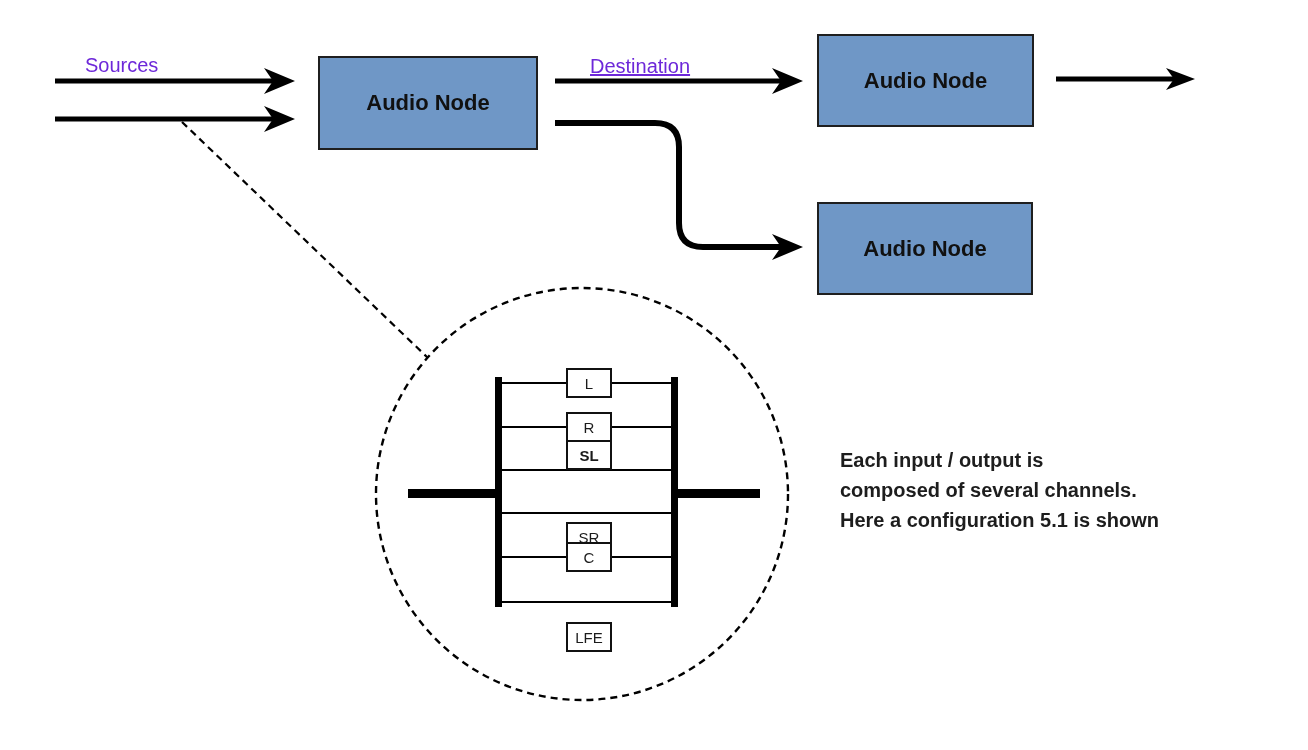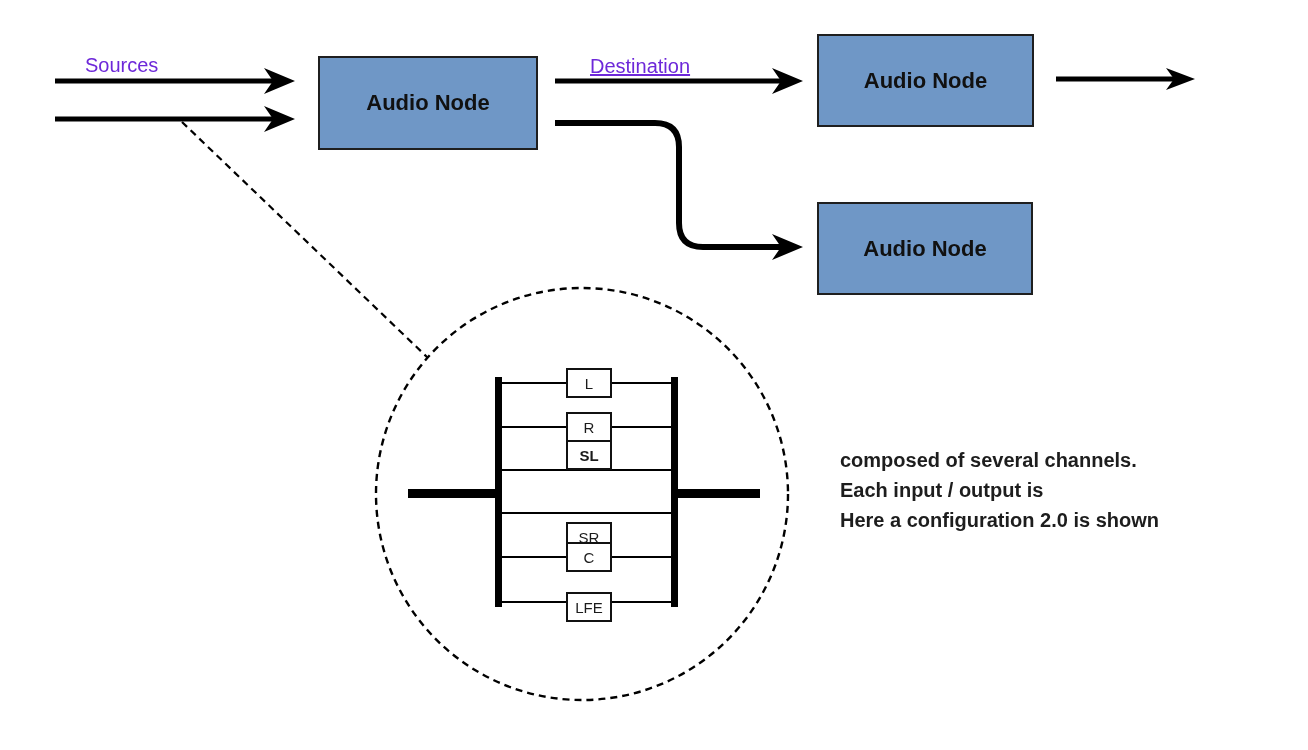--- a/index.html
+++ b/index.html
@@ -129,23 +129,23 @@
   </div>
   <div class="chan-box" style="top:440px;font-weight:bold;">
     <span>SL</span>
   </div>
   <div class="chan-box" style="top:498px;margin-top:24px;">
     <span>SR</span>
   </div>
   <div class="chan-box" style="top:542px;">
     <span>C</span>
   </div>
-  <div class="chan-box" style="top:592px;justify-content:center;">
+  <div class="chan-box" style="top:622px;justify-content:center;">
     <span>LFE</span>
   </div>
 
   <div class="annotation">
+    <div>Each input / output is</div>
     <div>composed of several channels.</div>
-    <div>Each input / output is</div>
-    <div>Here a configuration 2.0 is shown</div>
+    <div>Here a configuration 5.1 is shown</div>
   </div>
 
 </div>
 
 </body></html>

